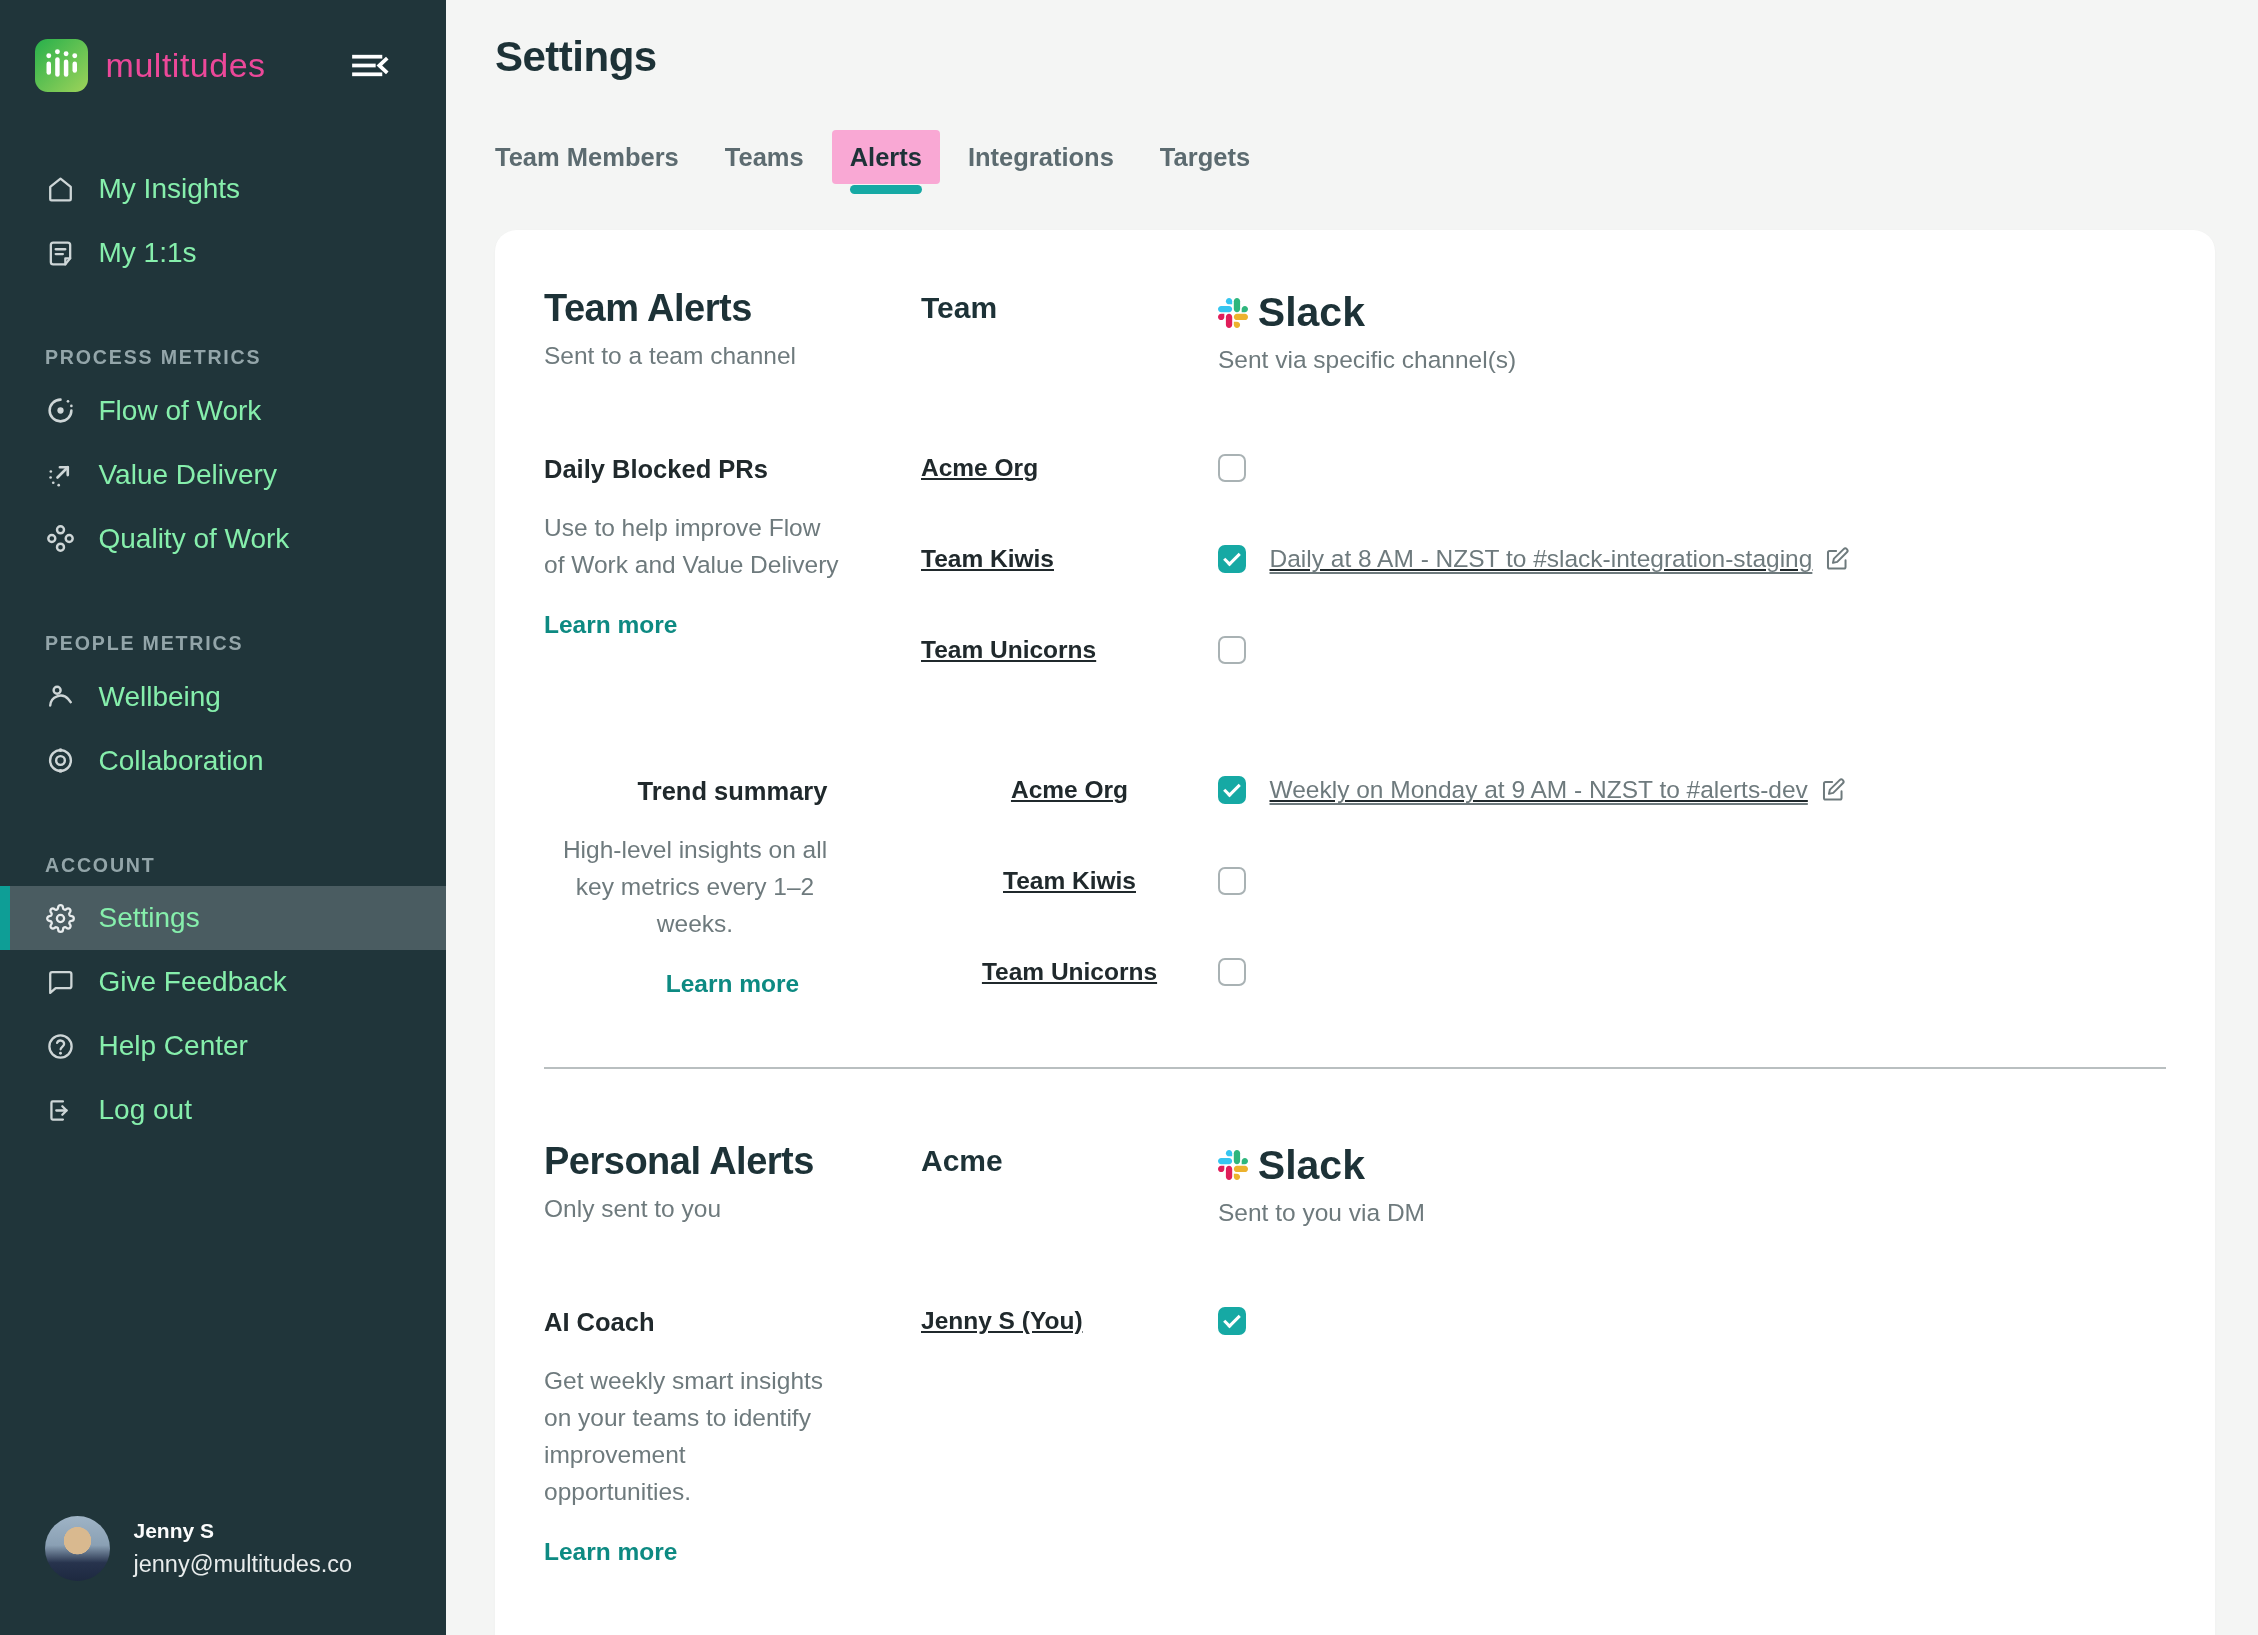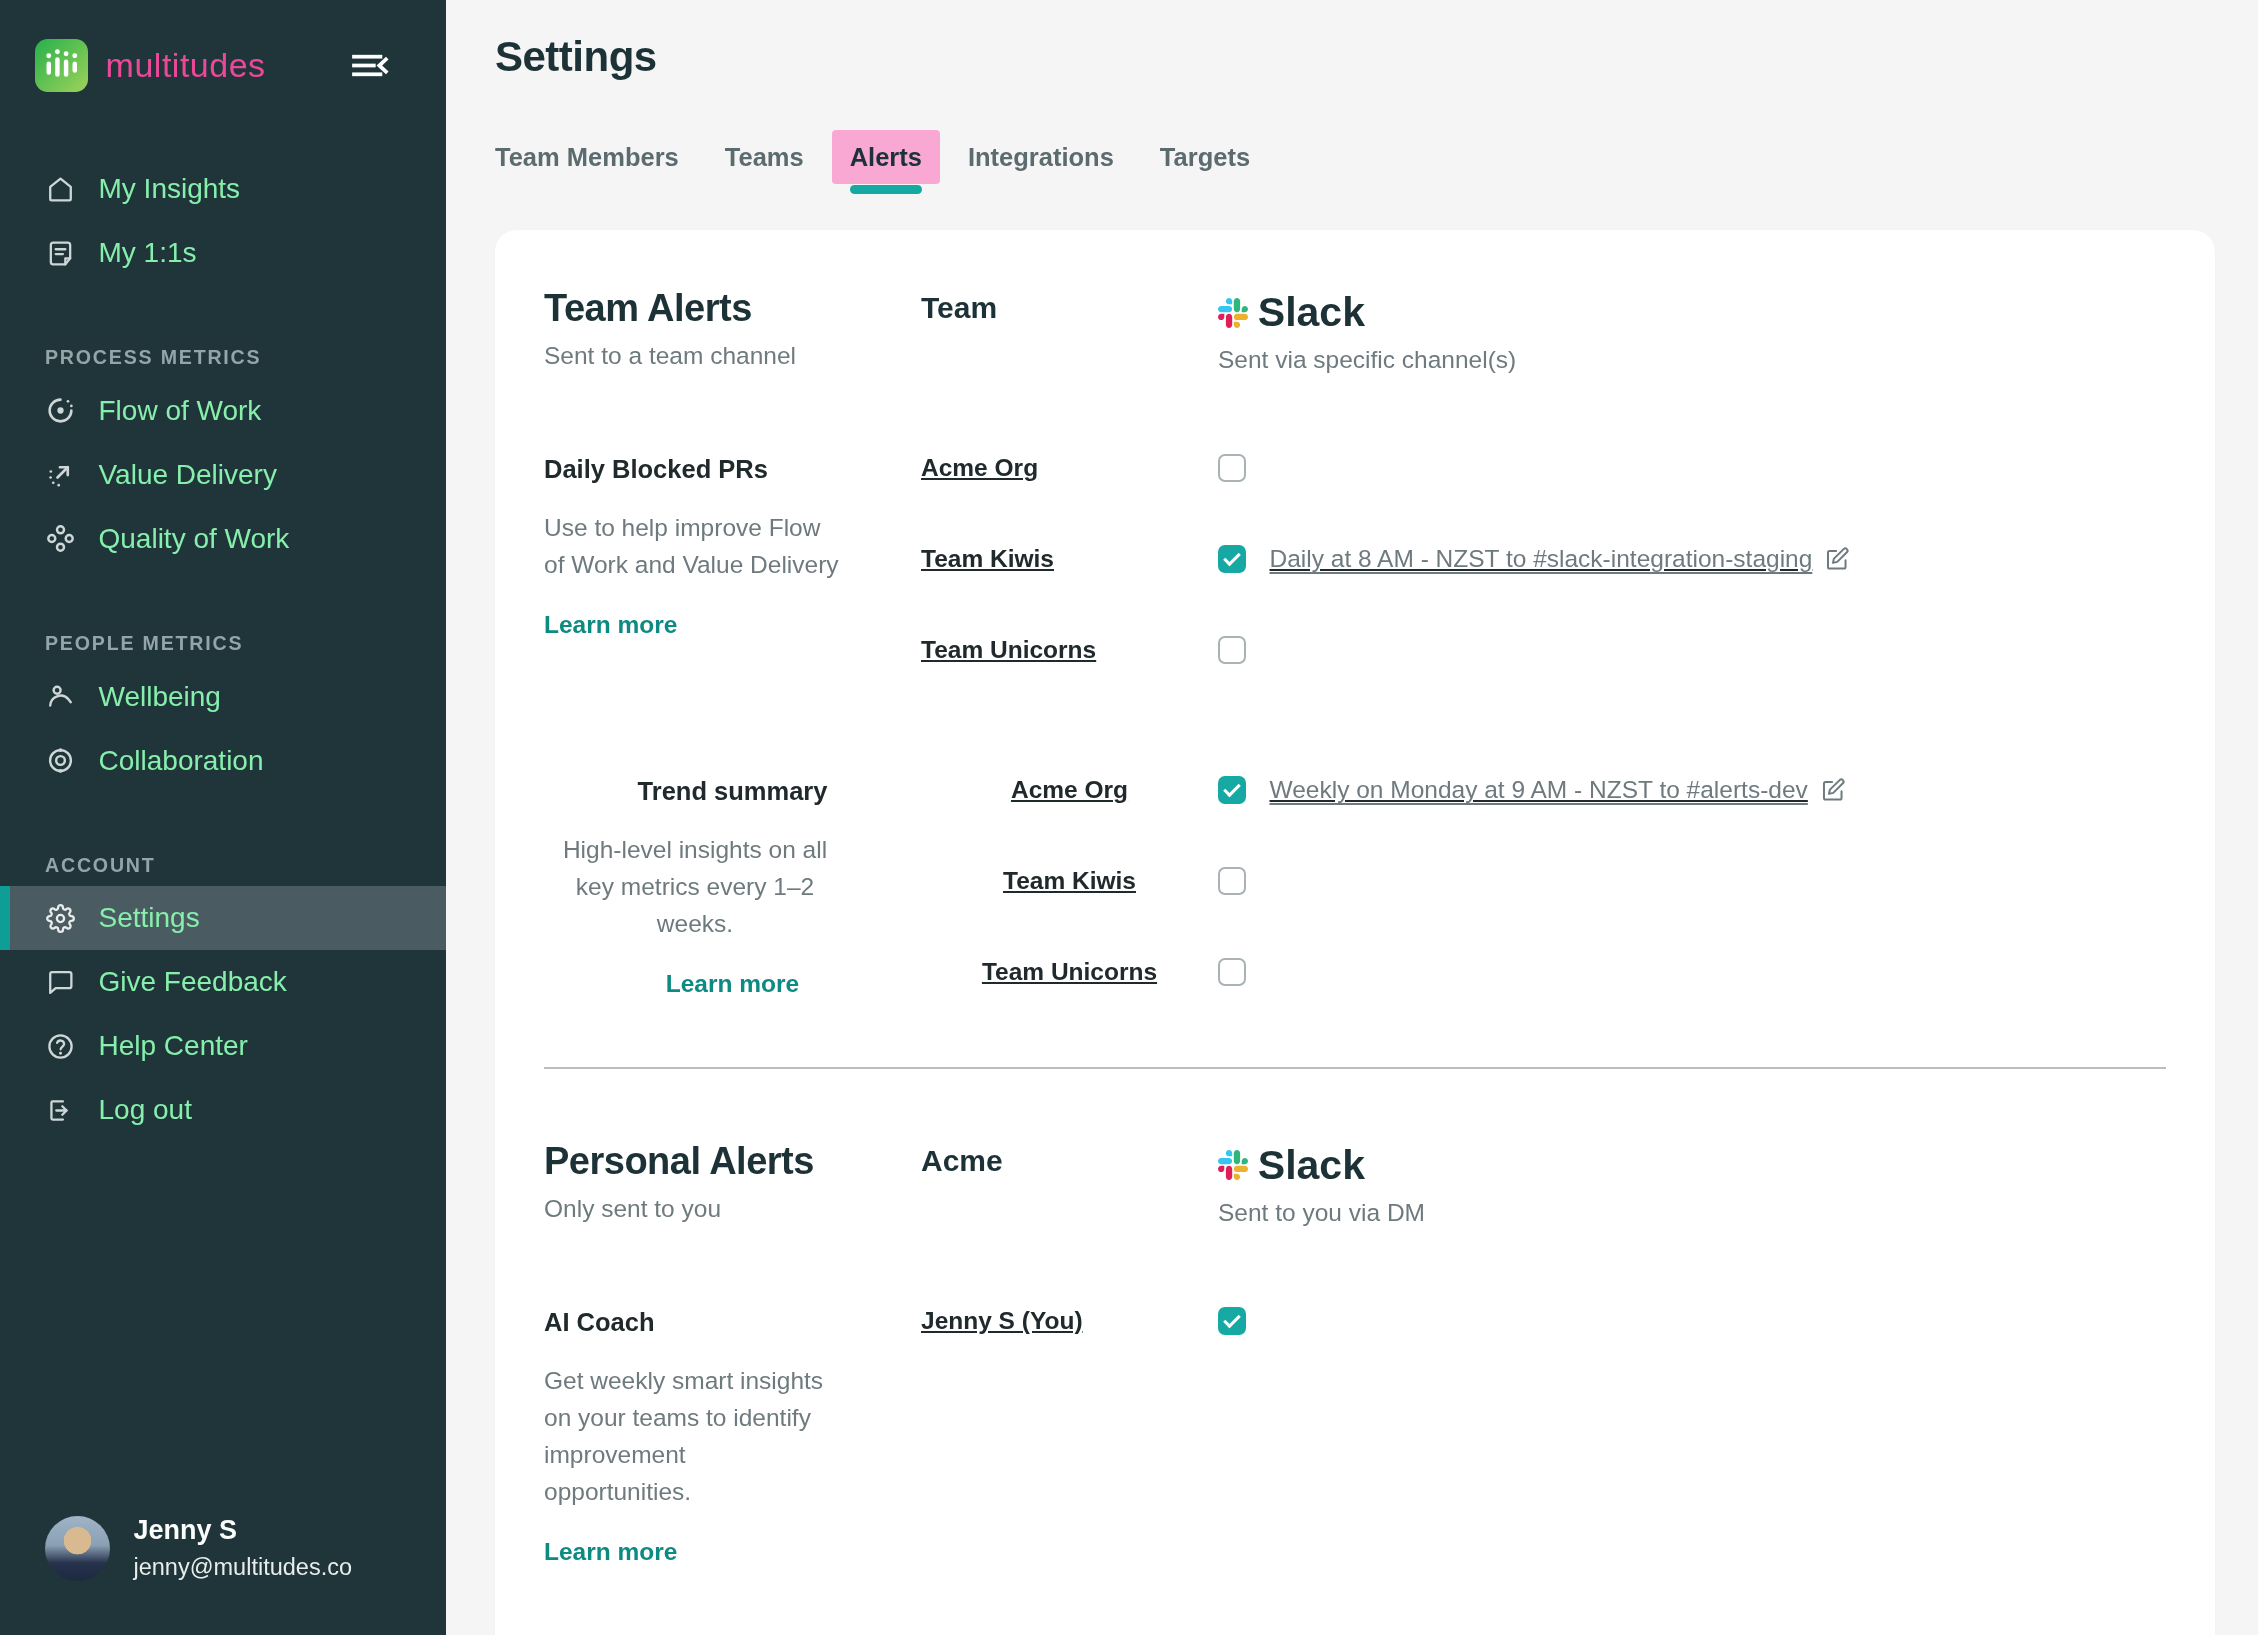--- a/index.html
+++ b/index.html
@@ -65,21 +65,21 @@
   .user{
     margin-top:auto;display:flex;align-items:center;gap:23.5px;
     padding:0 29px 55px 45px;
   }
   .avatar{
     width:65px;height:65px;border-radius:50%;flex:none;
     background:
       radial-gradient(circle at 50% 38%, #d9b98f 0 26%, rgba(0,0,0,0) 27%),
       linear-gradient(180deg,#9fb4c6 0%,#8aa0b4 45%,#27334d 72%,#1d2940 100%);
   }
-  .user-name{color:#fbfcfc;font-size:27px;font-weight:bold;}
+  .user-name{color:#fbfcfc;font-size:21px;font-weight:bold;}
   .user-email{color:#e8ecec;font-size:23.5px;margin-top:7.8px;}
   
   .main{
     flex:1;display:flex;flex-direction:column;
     padding:0 43px 0 49px;overflow:hidden;
   }
   .page-title{
     color:var(--ink);font-size:42px;font-weight:bold;margin-top:33px;letter-spacing:-0.5px;
   }
   .tabs{display:flex;gap:10.8px;margin-top:49px;margin-left:-17.6px;}

